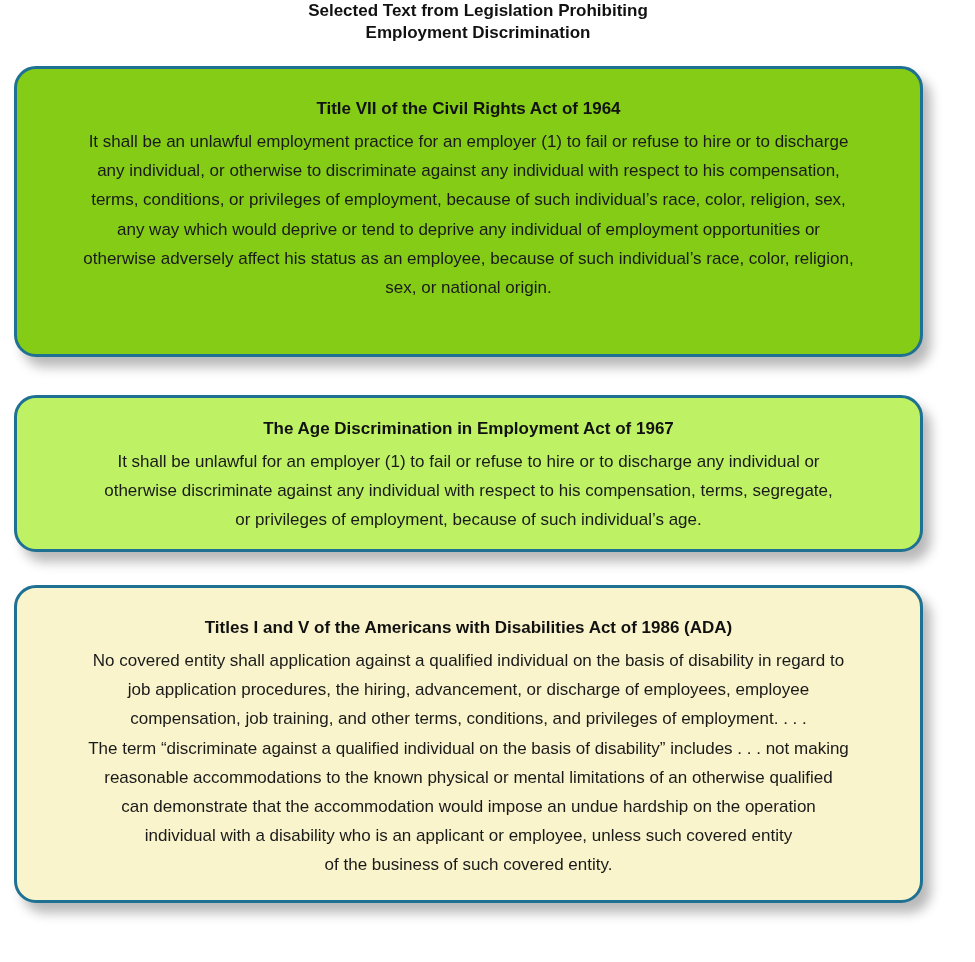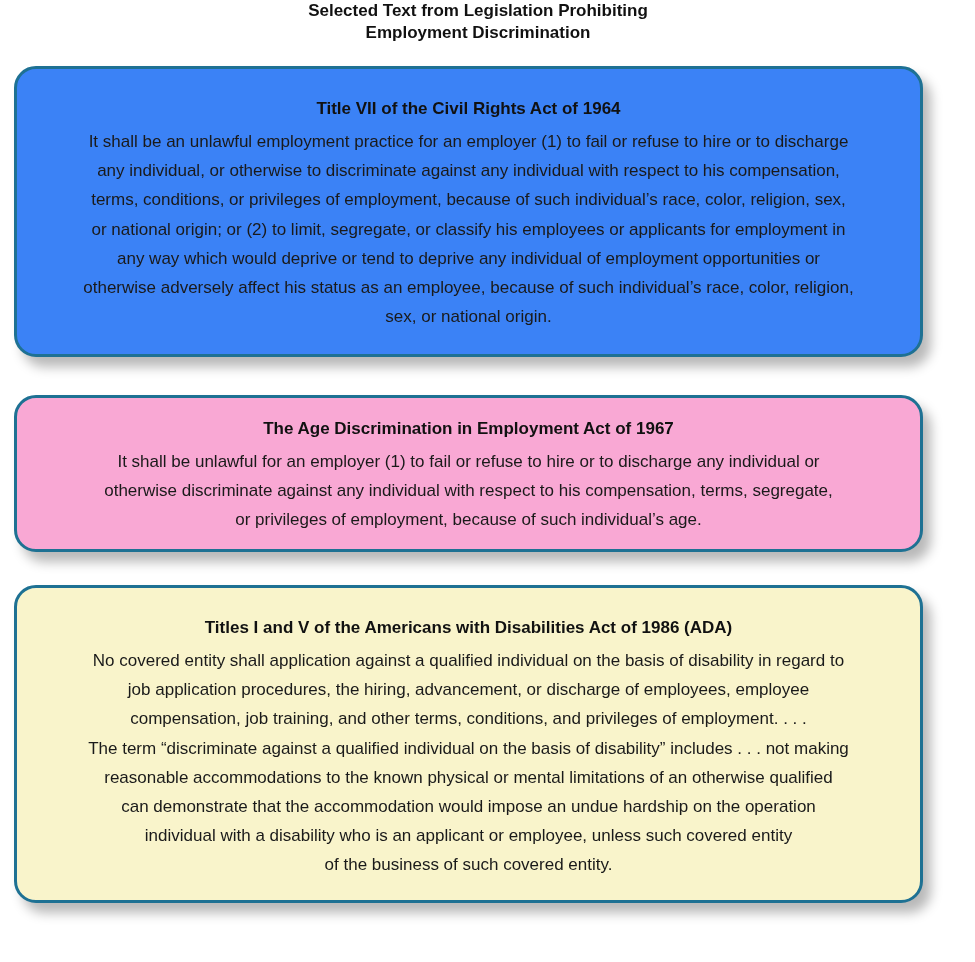--- a/index.html
+++ b/index.html
@@ -34,27 +34,27 @@
       box-sizing: border-box;
       border: 3px solid #1e7193;
       border-radius: 22px;
       box-shadow: 8px 10px 12px rgba(0,0,0,0.28);
       text-align: center;
       padding: 0 20px;
     }
     .panel-1 {
       top: 66px;
       height: 291px;
-      background: #3b82f6;
+      background: #84cc16;
       padding-top: 29px;
     }
     .panel-2 {
       top: 395px;
       height: 157px;
-      background: #f9a8d4;
+      background: #bef264;
       padding-top: 20px;
     }
     .panel-3 {
       top: 585px;
       height: 318px;
       background: #f9f4cb;
       padding-top: 29px;
     }
     .panel-heading {
       font-weight: bold;
@@ -78,21 +78,20 @@
   <div>Selected Text from Legislation Prohibiting</div>
   <div>Employment Discrimination</div>
 </div>
 
 <div class="panel panel-1">
   <div class="panel-heading">Title VII of the Civil Rights Act of 1964</div>
   <div class="panel-body">
     <div class="panel-line">It shall be an unlawful employment practice for an employer (1) to fail or refuse to hire or to discharge</div>
     <div class="panel-line">any individual, or otherwise to discriminate against any individual with respect to his compensation,</div>
     <div class="panel-line">terms, conditions, or privileges of employment, because of such individual’s race, color, religion, sex,</div>
-    <div class="panel-line">or national origin; or (2) to limit, segregate, or classify his employees or applicants for employment in</div>
     <div class="panel-line">any way which would deprive or tend to deprive any individual of employment opportunities or</div>
     <div class="panel-line">otherwise adversely affect his status as an employee, because of such individual’s race, color, religion,</div>
     <div class="panel-line">sex, or national origin.</div>
   </div>
 </div>
 
 <div class="panel panel-2">
   <div class="panel-heading">The Age Discrimination in Employment Act of 1967</div>
   <div class="panel-body">
     <div class="panel-line">It shall be unlawful for an employer (1) to fail or refuse to hire or to discharge any individual or</div>

